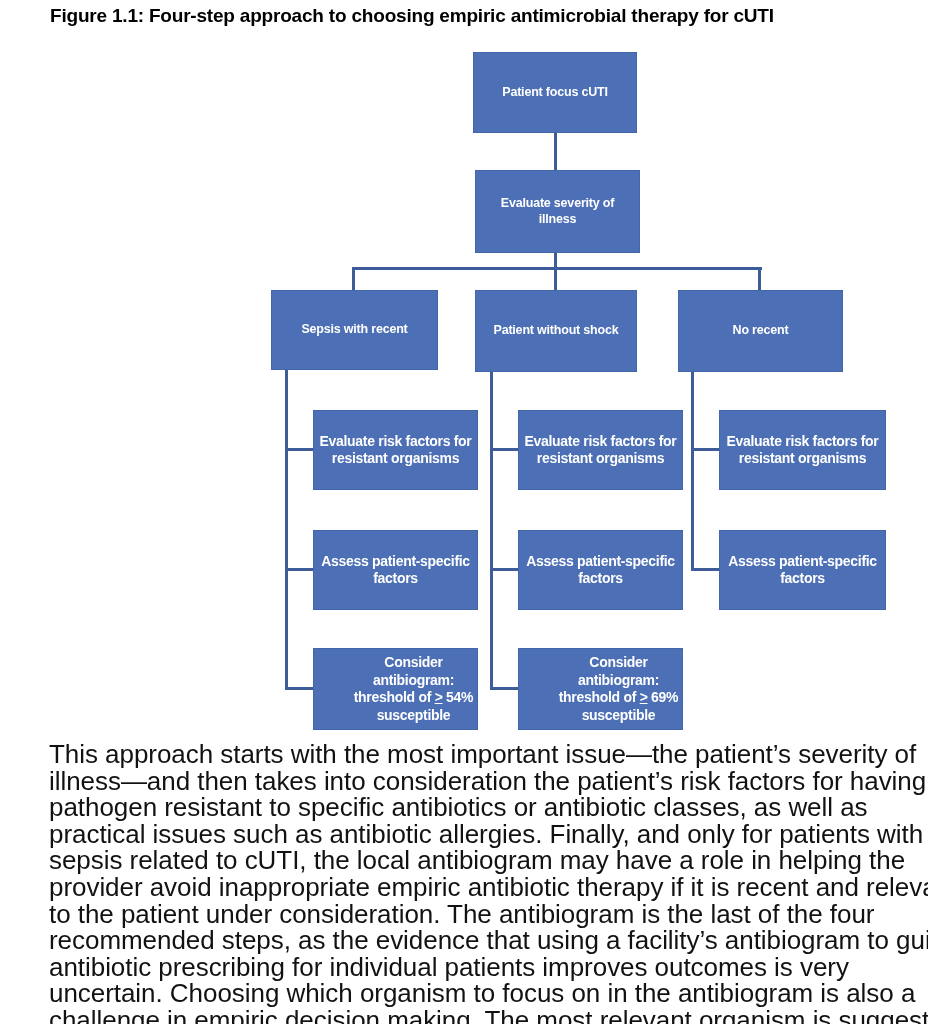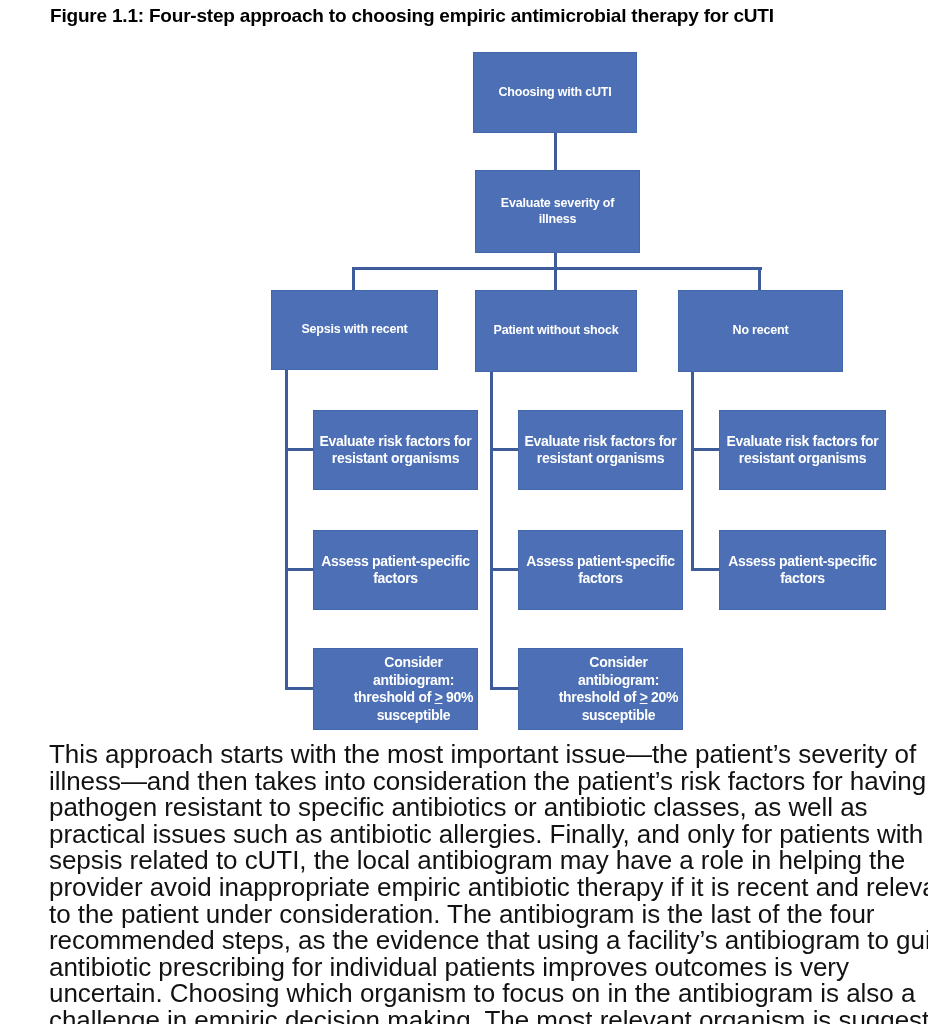--- a/index.html
+++ b/index.html
@@ -92,21 +92,21 @@
     <div class="conn col3"></div>
     <div class="conn stub sx1 sy1"></div>
     <div class="conn stub sx1 sy2"></div>
     <div class="conn stub sx1 sy3"></div>
     <div class="conn stub sx2 sy1"></div>
     <div class="conn stub sx2 sy2"></div>
     <div class="conn stub sx2 sy3"></div>
     <div class="conn stub sx3 sy1"></div>
     <div class="conn stub sx3 sy2"></div>
 
-    <div class="node parent n-root">Choosing with cUTI</div>
+    <div class="node parent n-root">Patient focus cUTI</div>
     <div class="node parent n-sev">Evaluate severity of
 illness</div>
 
     <div class="node parent n-b1">Sepsis with recent</div>
     <div class="node parent n-b2">Patient without shock</div>
     <div class="node parent n-b3">No recent</div>
 
     <div class="node child c1 r1">Evaluate risk factors for
 resistant organisms</div>
     <div class="node child c2 r1">Evaluate risk factors for
@@ -116,25 +116,25 @@
 
     <div class="node child c1 r2">Assess patient-specific
 factors</div>
     <div class="node child c2 r2">Assess patient-specific
 factors</div>
     <div class="node child c3 r2">Assess patient-specific
 factors</div>
 
     <div class="node child c1 r3">
       <span class="txt"><span>Consider antibiogram:
-threshold of </span><span class="ge">&gt;</span><span> 90%
+threshold of </span><span class="ge">&gt;</span><span> 54%
 susceptible</span></span>
     </div>
     <div class="node child c2 r3">
       <span class="txt"><span>Consider antibiogram:
-threshold of </span><span class="ge">&gt;</span><span> 20%
+threshold of </span><span class="ge">&gt;</span><span> 69%
 susceptible</span></span>
     </div>
   </div>
 
   <p class="body-text"><span>This approach starts with the most important issue—the patient’s severity of illness—and then takes into consideration the patient’s risk factors for having a pathogen resistant to specific antibiotics or antibiotic classes, as well as practical issues such as antibiotic allergies. Finally, and only for patients with sepsis related to cUTI, the local antibiogram may have a role in helping the provider avoid inappropriate empiric antibiotic therapy if it is recent and relevant to the patient under consideration. The antibiogram is the last of the four recommended steps, as the evidence that using a facility’s antibiogram to guide antibiotic prescribing for individual patients improves outcomes is very uncertain. Choosing which organism to focus on in the antibiogram is also a challenge in empiric decision making. The most relevant organism is suggested by the prior urine culture, if available. If not, </span><span class="italic">E. coli</span><span> is the default organism.</span></p>
 
 </div>
 
 </body></html>

